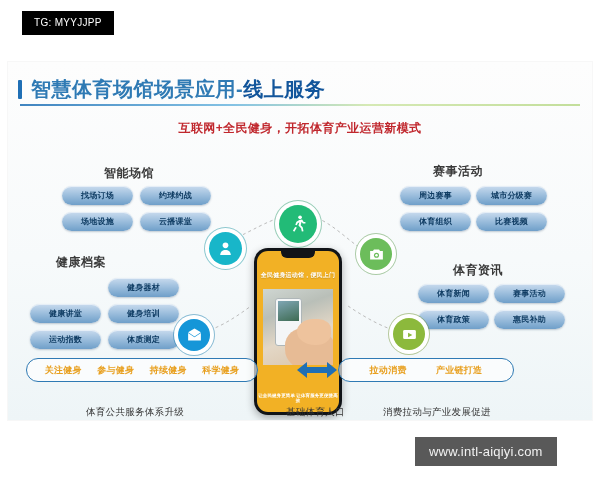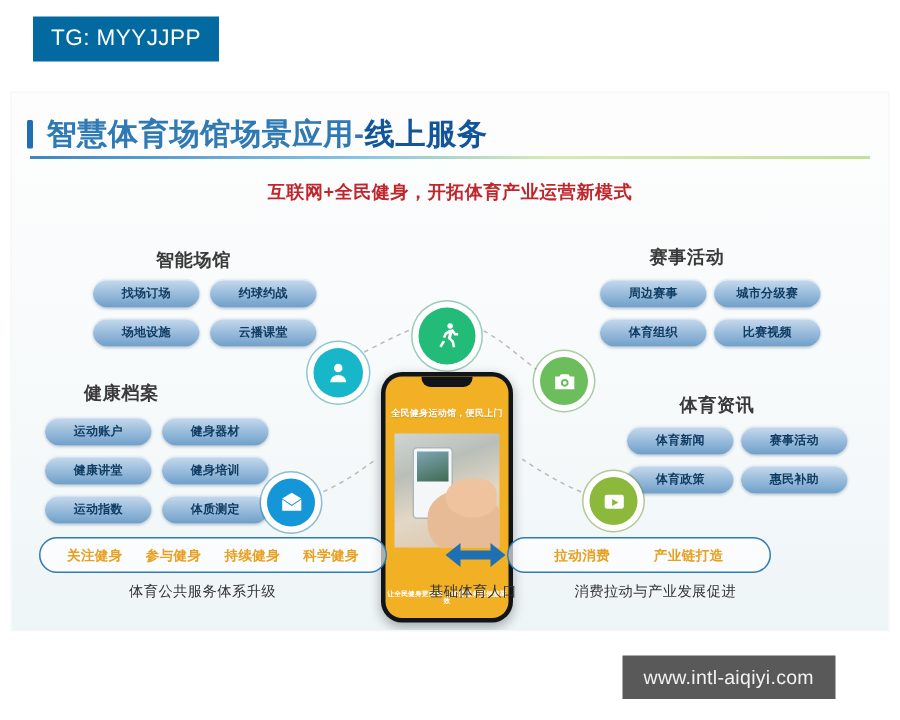--- a/index.html
+++ b/index.html
@@ -7,22 +7,22 @@
     width:600px;height:480px;overflow:hidden;
     background:#ffffff;
     font-family:"Liberation Sans","DejaVu Sans",sans-serif;
     position:relative;
   }
   .stage{position:absolute;left:0;top:0;width:600px;height:480px;}
 
   
   .tg-tag{
     position:absolute;left:22px;top:11px;
-    background:#0369a1;color:#ffffff;
-    font-size:15px;letter-spacing:.3px;
+    background:#000000;color:#ffffff;
+    font-size:10px;letter-spacing:.3px;
     padding:6px 12px 7px 12px;
     white-space:nowrap;
   }
 
   
   .slide{
     position:absolute;left:8px;top:62px;width:584px;height:358px;
     background:linear-gradient(180deg,#fdfdfd 0%,#f7fafb 55%,#eef5f7 100%);
     box-shadow:0 0 0 1px rgba(0,0,0,0.03);
     overflow:hidden;
@@ -153,20 +153,21 @@
   .cap-item{
     font-size:9px;font-weight:700;color:#e8a020;white-space:nowrap;
     letter-spacing:.3px;
   }
 
   .arrow-wrap{position:absolute;left:288px;top:298px;width:42px;height:20px;}
 
   .subcap{
     position:absolute;font-size:9.5px;color:#333333;white-space:nowrap;
     letter-spacing:.3px;
+    margin-top:18px;
   }
   #sub-left{left:78px;top:326px;}
   #sub-mid{left:278px;top:326px;}
   #sub-right{left:375px;top:326px;}
 
   
   .watermark{
     position:absolute;left:415px;top:437px;
     background:#595959;color:#f2f2f2;
     font-size:13px;letter-spacing:.2px;
@@ -204,21 +205,20 @@
     <div class="grp-title" id="g-venue">智能场馆</div>
     <div class="grp-title" id="g-health">健康档案</div>
     <div class="grp-title" id="g-event">赛事活动</div>
     <div class="grp-title" id="g-news">体育资讯</div>
 
     <div class="pill" style="left:54px;top:124px">找场订场</div>
     <div class="pill" style="left:132px;top:124px">约球约战</div>
     <div class="pill" style="left:54px;top:150px">场地设施</div>
     <div class="pill" style="left:132px;top:150px">云播课堂</div>
 
-    <div class="pill" style="left:22px;top:216px">运动账户</div>
     <div class="pill" style="left:100px;top:216px">健身器材</div>
     <div class="pill" style="left:22px;top:242px">健康讲堂</div>
     <div class="pill" style="left:22px;top:268px">运动指数</div>
     <div class="pill" style="left:100px;top:242px">健身培训</div>
     <div class="pill" style="left:100px;top:268px">体质测定</div>
 
     <div class="pill" style="left:392px;top:124px">周边赛事</div>
     <div class="pill" style="left:468px;top:124px">城市分级赛</div>
     <div class="pill" style="left:392px;top:150px">体育组织</div>
     <div class="pill" style="left:468px;top:150px">比赛视频</div>

